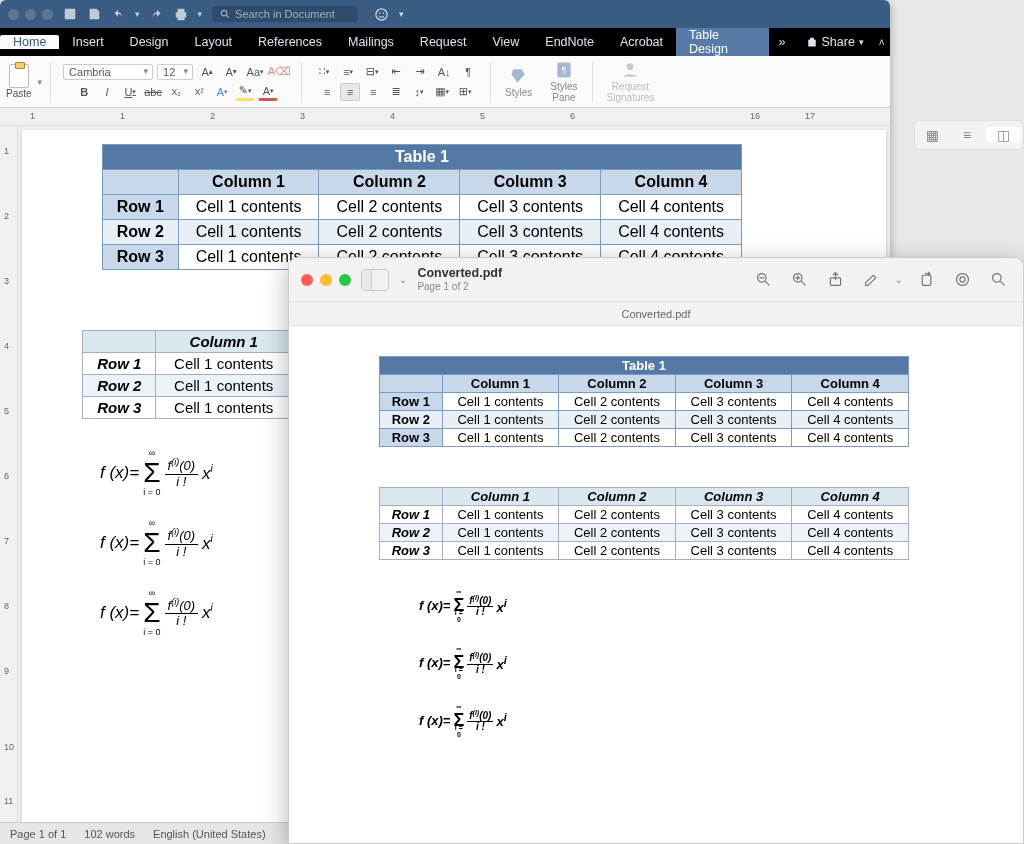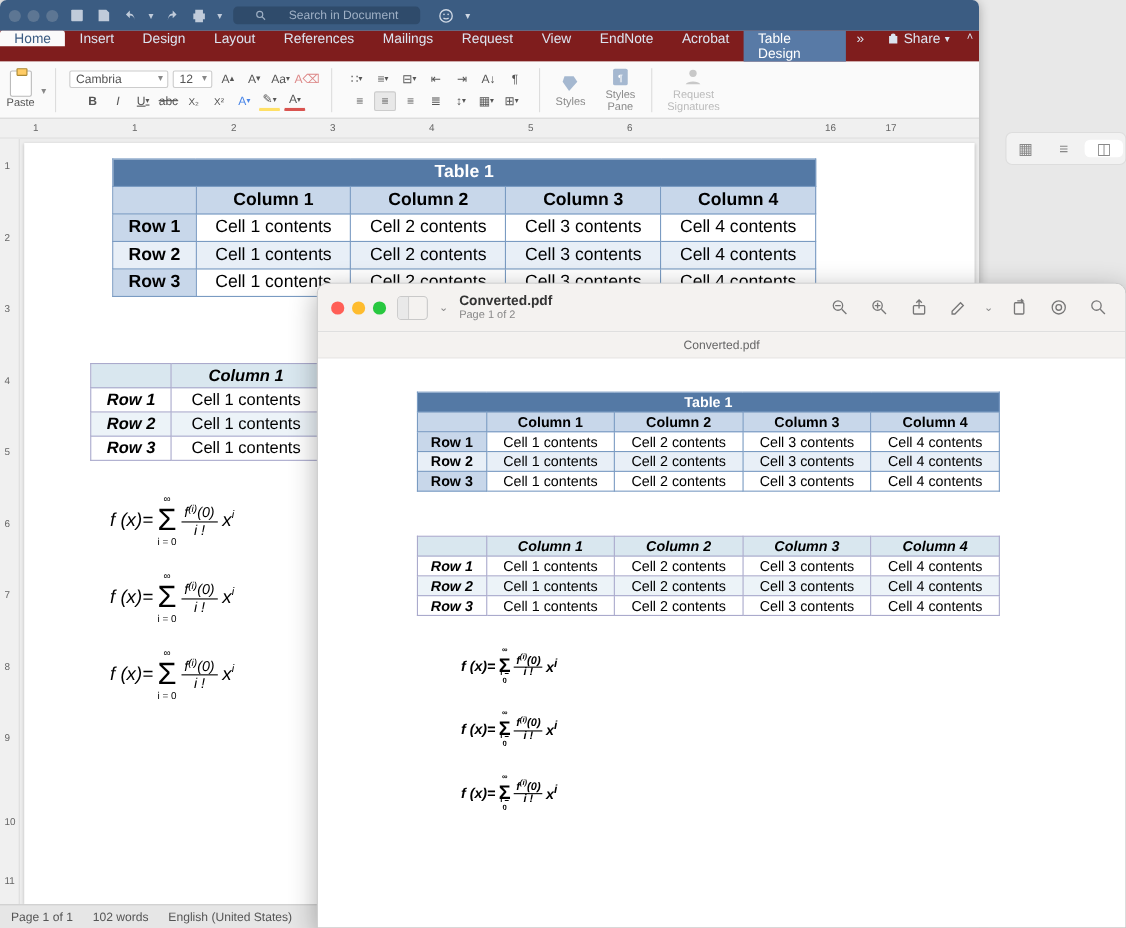--- a/index.html
+++ b/index.html
@@ -9,26 +9,26 @@
 .word-window { position: absolute; top: 0; left: 0; width: 890px; height: 844px; background: #fff; box-shadow: 0 2px 10px rgba(0,0,0,.3); border-radius: 6px 6px 0 0; overflow: hidden; }
 
 
 .word-titlebar { height: 28px; background: #3b5c82; display: flex; align-items: center; color: #fff; font-size: 12px; padding: 0 8px; gap: 10px; }
 .traffic { display: flex; gap: 6px; }
 .traffic span { width: 11px; height: 11px; border-radius: 50%; background: #5d7693; }
 .tb-icons { display: flex; gap: 10px; align-items: center; opacity: .9; }
 .tb-icons svg { width: 14px; height: 14px; fill: #cfd8e4; }
 .tb-title { flex: 1; text-align: center; font-size: 12px; display: flex; justify-content: center; align-items: center; gap: 4px; }
 .tb-title svg { width: 12px; height: 12px; fill: #cfd8e4; }
-.tb-search { background: #2f4b6b; border-radius: 4px; padding: 2px 20px; display: flex; align-items: center; gap: 4px; color: #9fb0c5; font-size: 11px; width: 170px; justify-content: space-between; }
+.tb-search { background: #2f4b6b; border-radius: 4px; padding: 2px 8px; display: flex; align-items: center; gap: 4px; color: #9fb0c5; font-size: 11px; width: 146px; }
 .tb-search svg { width: 11px; height: 11px; fill: #9fb0c5; }
 .tb-smiley { margin-left: 6px; }
 
 
-.word-tabs { height: 28px; background: #7f1d1d; display: flex; align-items: flex-start; color: #dbe4f0; font-size: 12.5px; }
+.word-tabs { height: 28px; background: #000000; display: flex; align-items: center; color: #dbe4f0; font-size: 12.5px; }
 .word-tabs .tab { padding: 0 13px; display: flex; align-items: center; cursor: pointer; }
 .word-tabs .tab.active { background: #fafafa; color: #3b5c82; font-weight: 500; border-radius: 2px 2px 0 0; }
 .word-tabs .tab.contextual { background: #587aa6; color: #fff; }
 .word-tabs .overflow { padding: 0 10px; display: flex; align-items: center; }
 .word-tabs .spacer { flex: 1; }
 .word-tabs .share { padding: 0 10px; display: flex; align-items: center; gap: 4px; }
 .word-tabs .share svg { width: 12px; height: 12px; fill: #dbe4f0; }
 .word-tabs .caret { width: 18px; display: flex; align-items: center; justify-content: center; font-size: 10px; }
 
 

